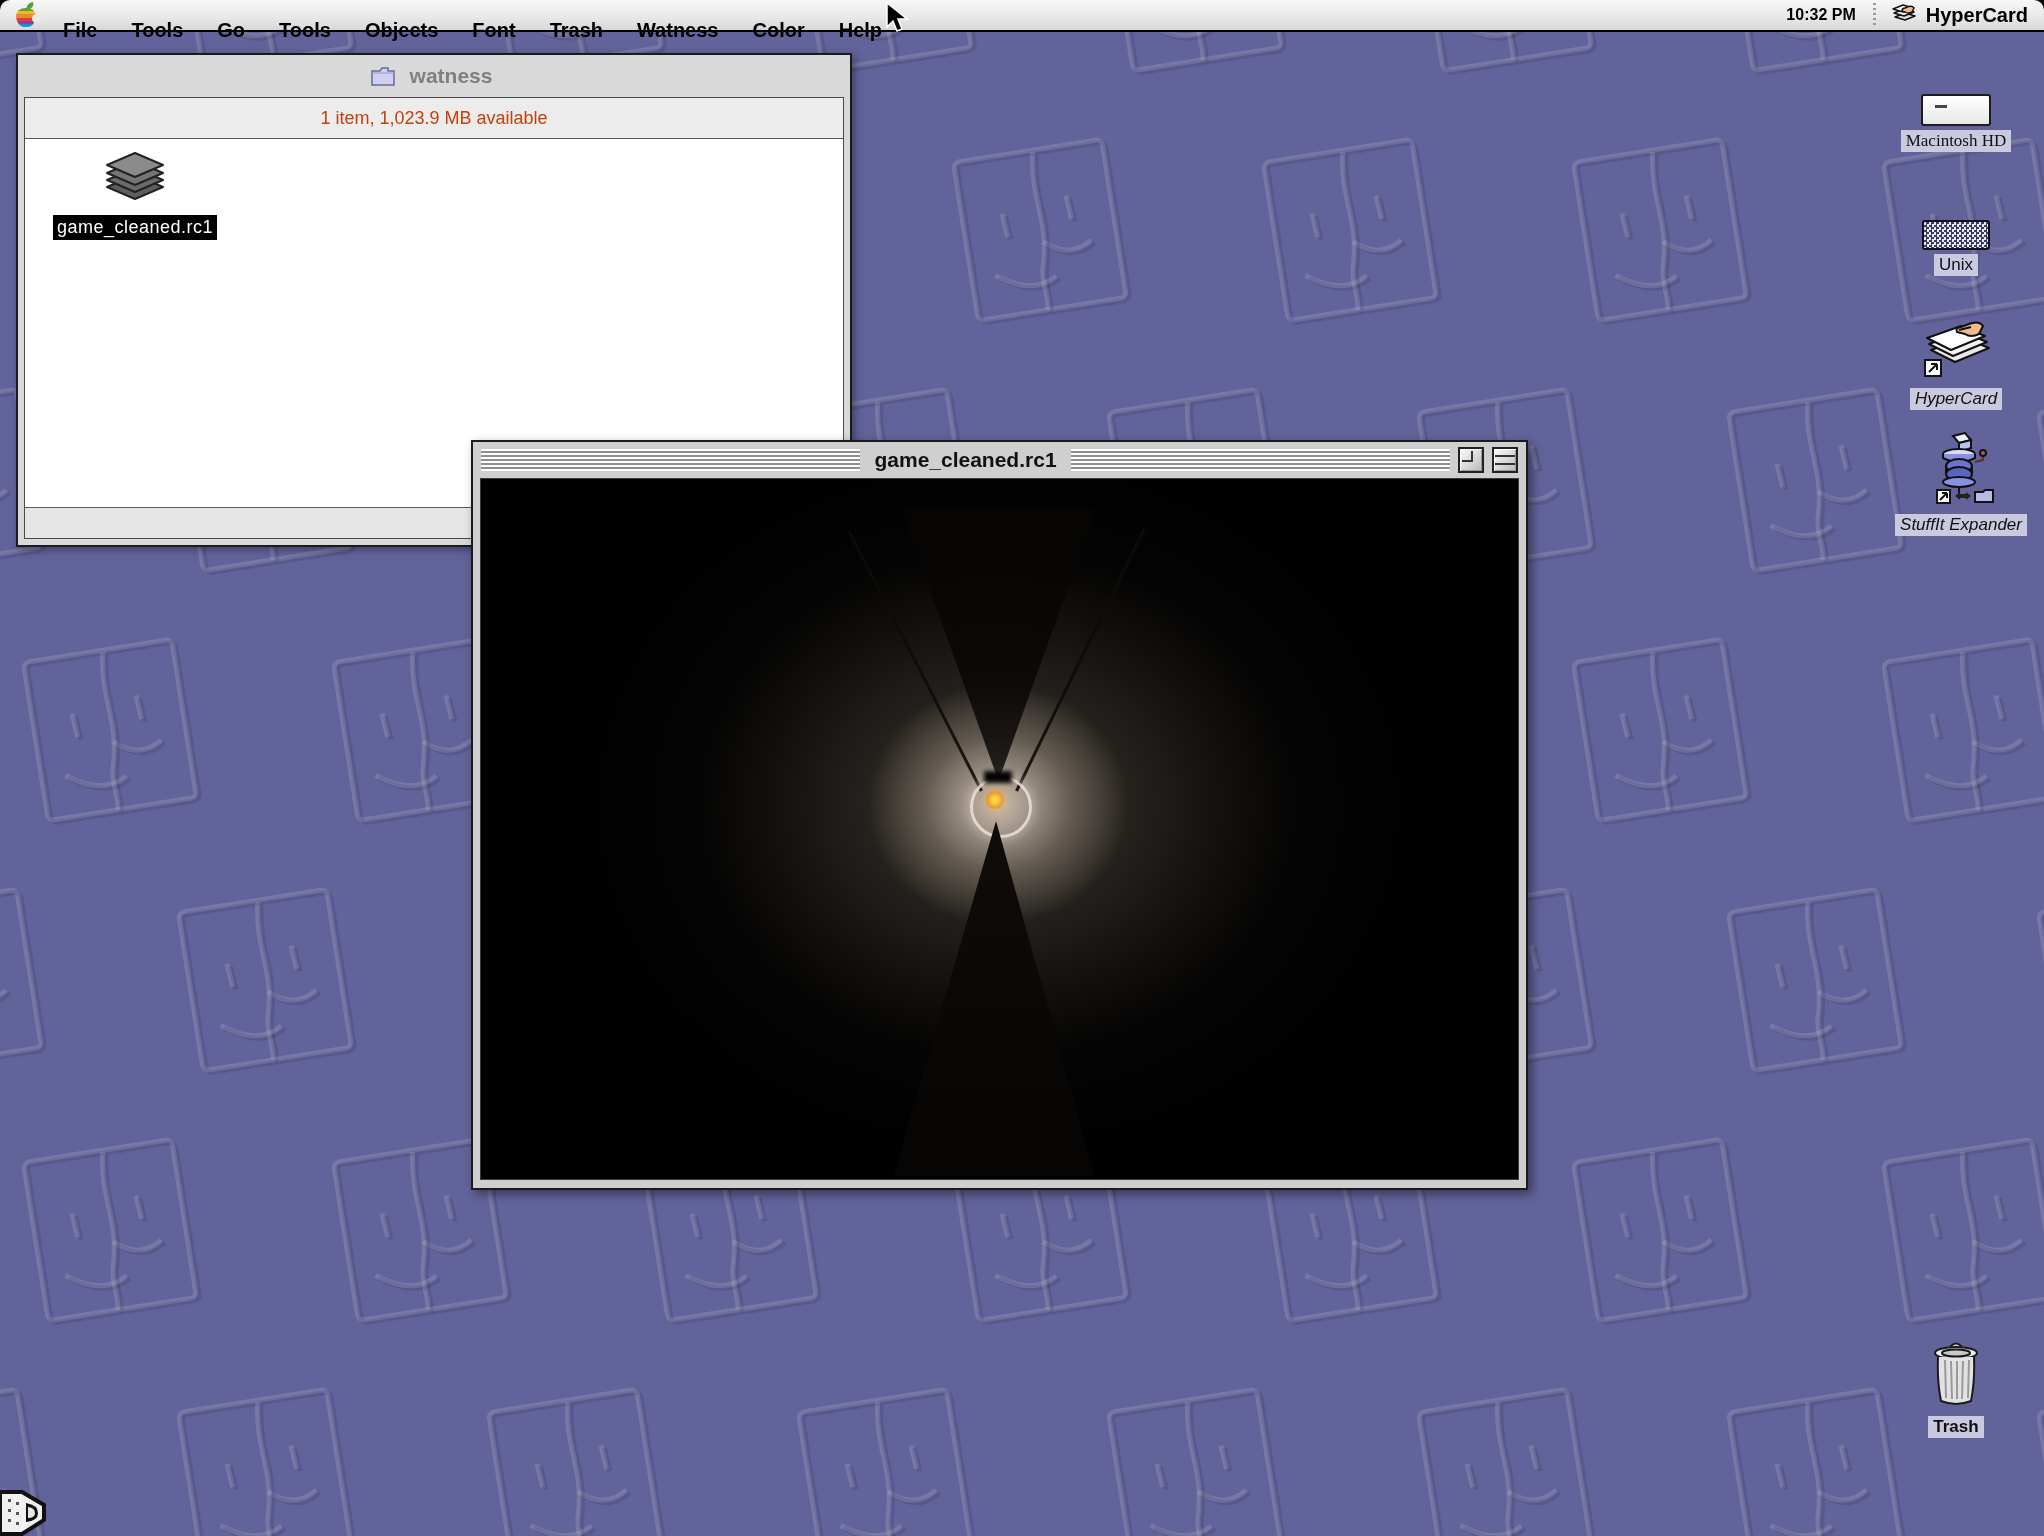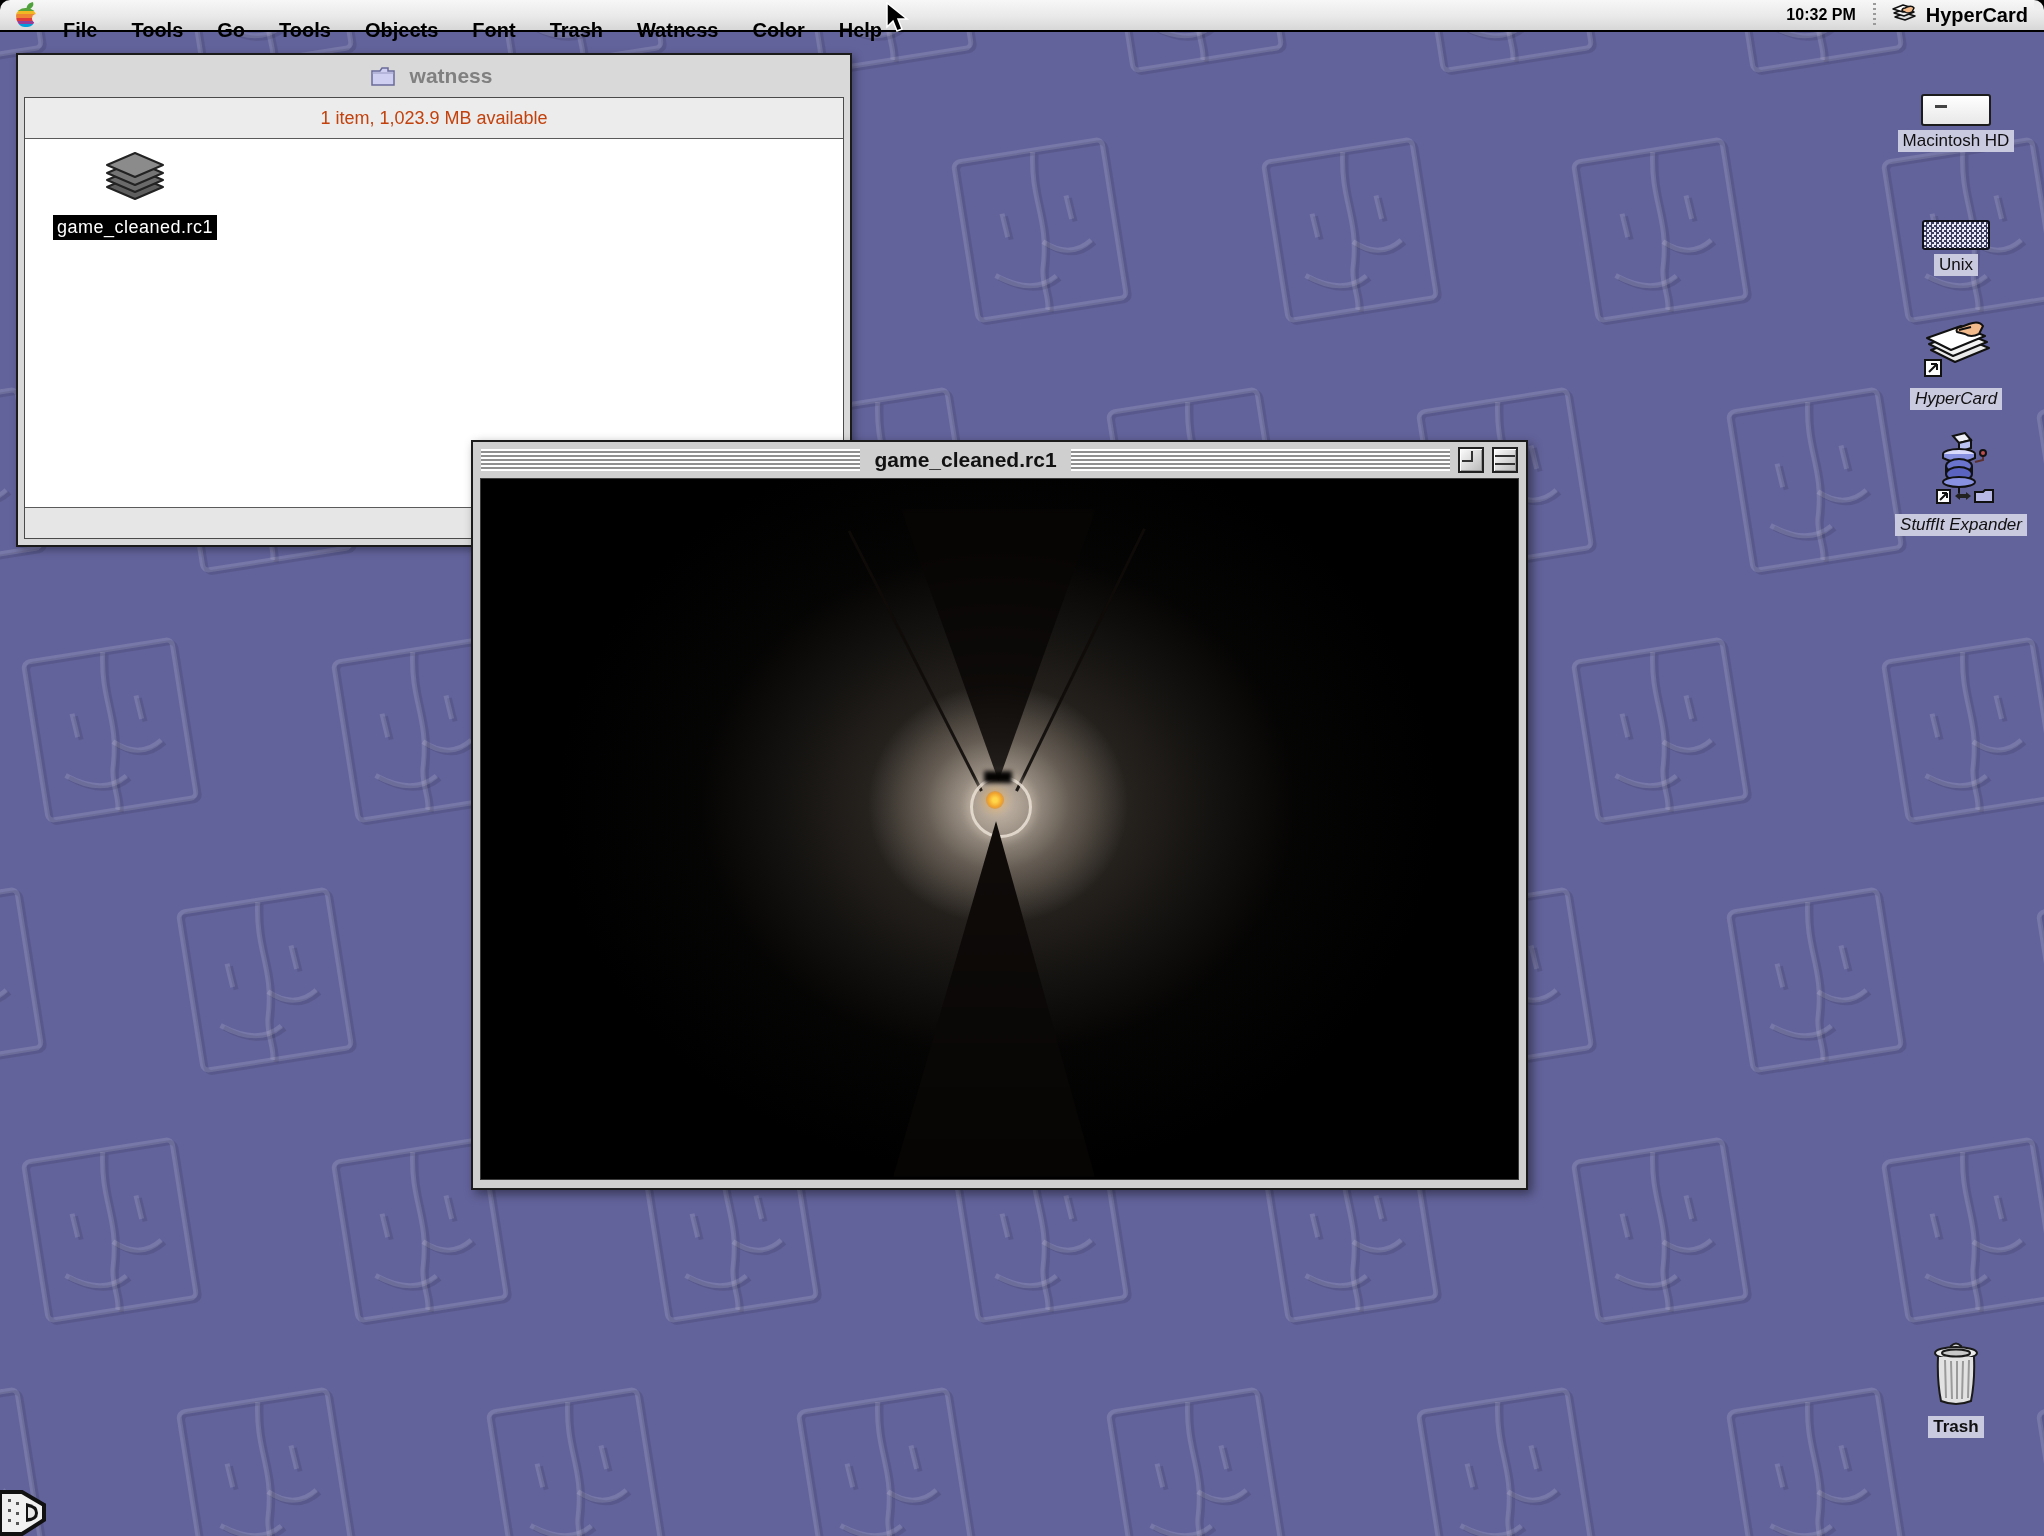--- a/index.html
+++ b/index.html
@@ -1318,21 +1318,21 @@
       <div class="dark-wedge"></div>
       <div class="cable left"></div>
       <div class="cable right"></div>
       <div class="ring"></div>
       <div class="ring-gap-top"></div>
       <div class="mountain"></div>
       <div class="orb-dot"></div>
     </div>
   </div>
 
-  <div class="desk-icon" style="left:1876px;top:94px;width:160px;">
+  <div class="desk-icon" style="left:1876px;top:94px;width:160px;font-family:Liberation Serif, serif;">
     <div class="hd-shape">
         <div class="slot"></div>
       </div>
     <span class="icon-label">Macintosh HD</span>
   </div>
 
   <div class="desk-icon" style="left:1876px;top:220px;width:160px;">
     <div class="dither-shape"></div>
     <span class="icon-label">Unix</span>
   </div>

